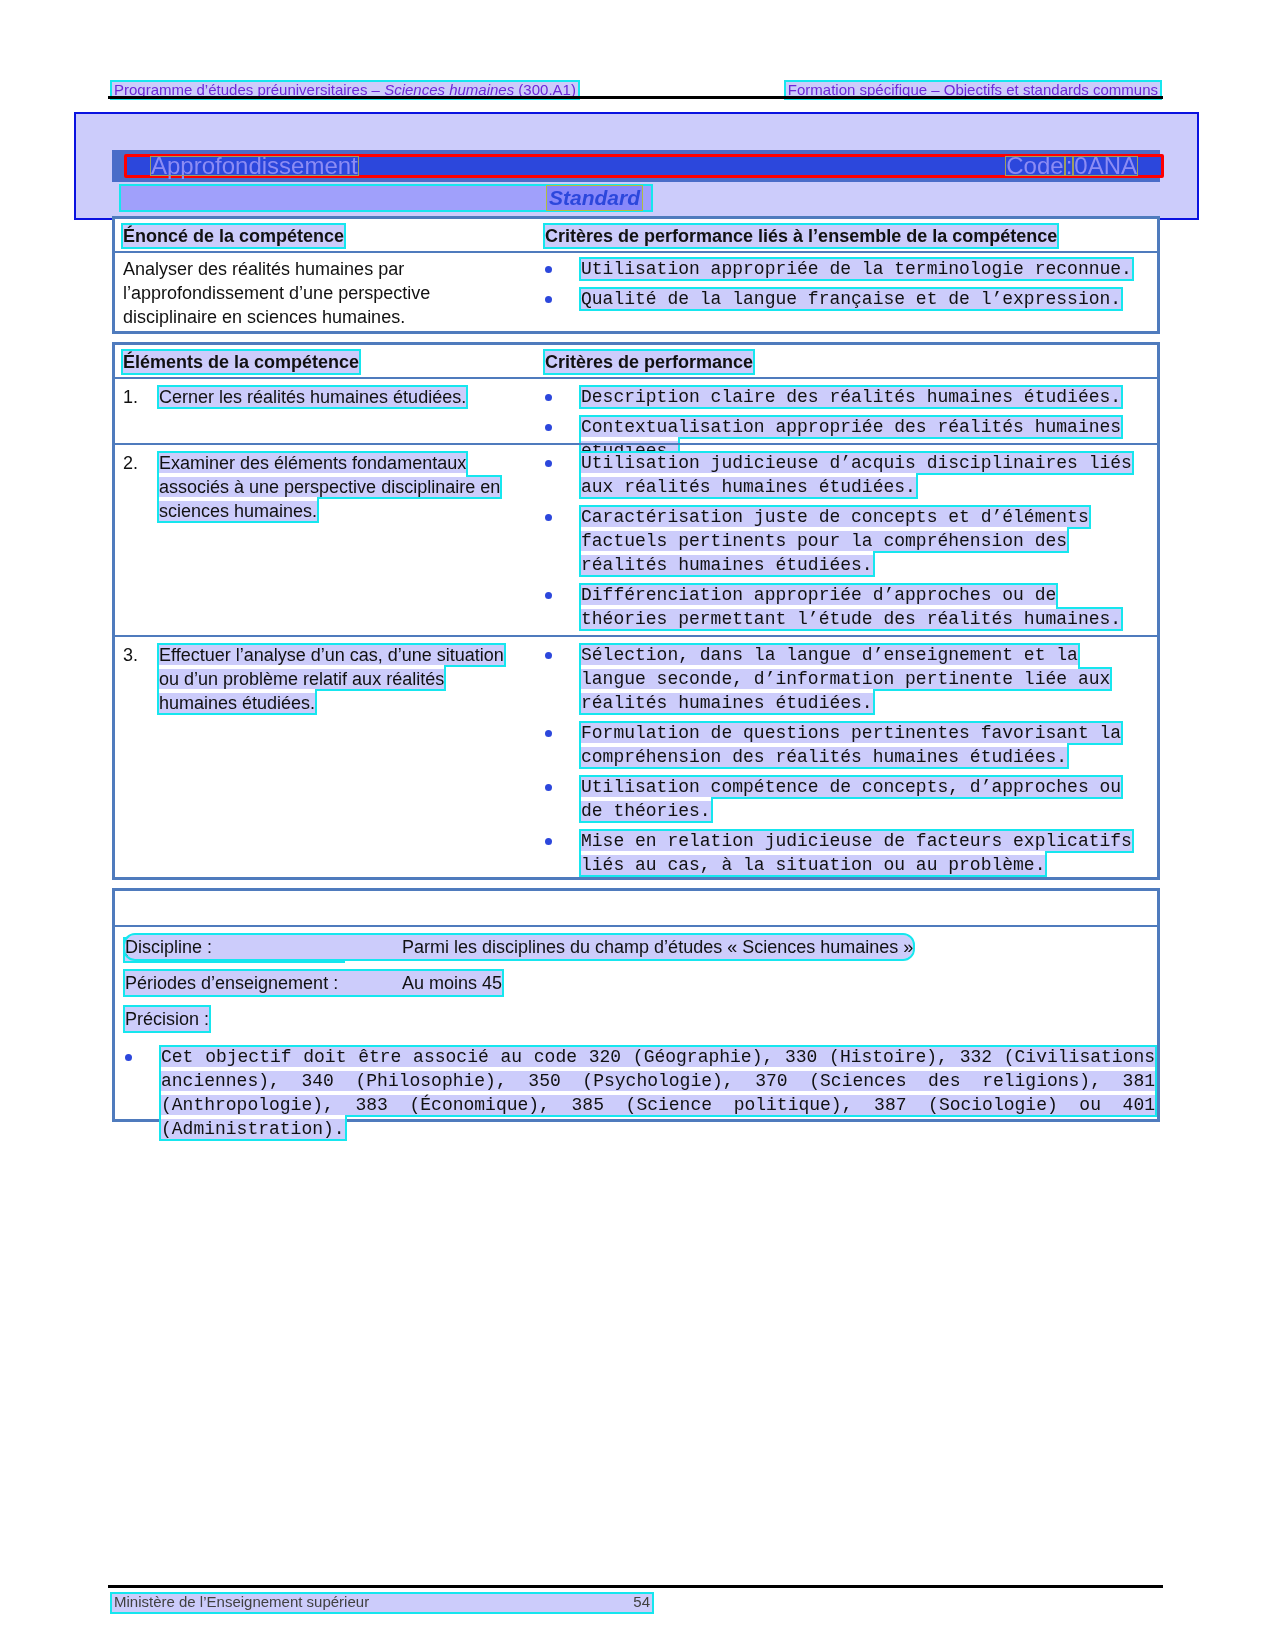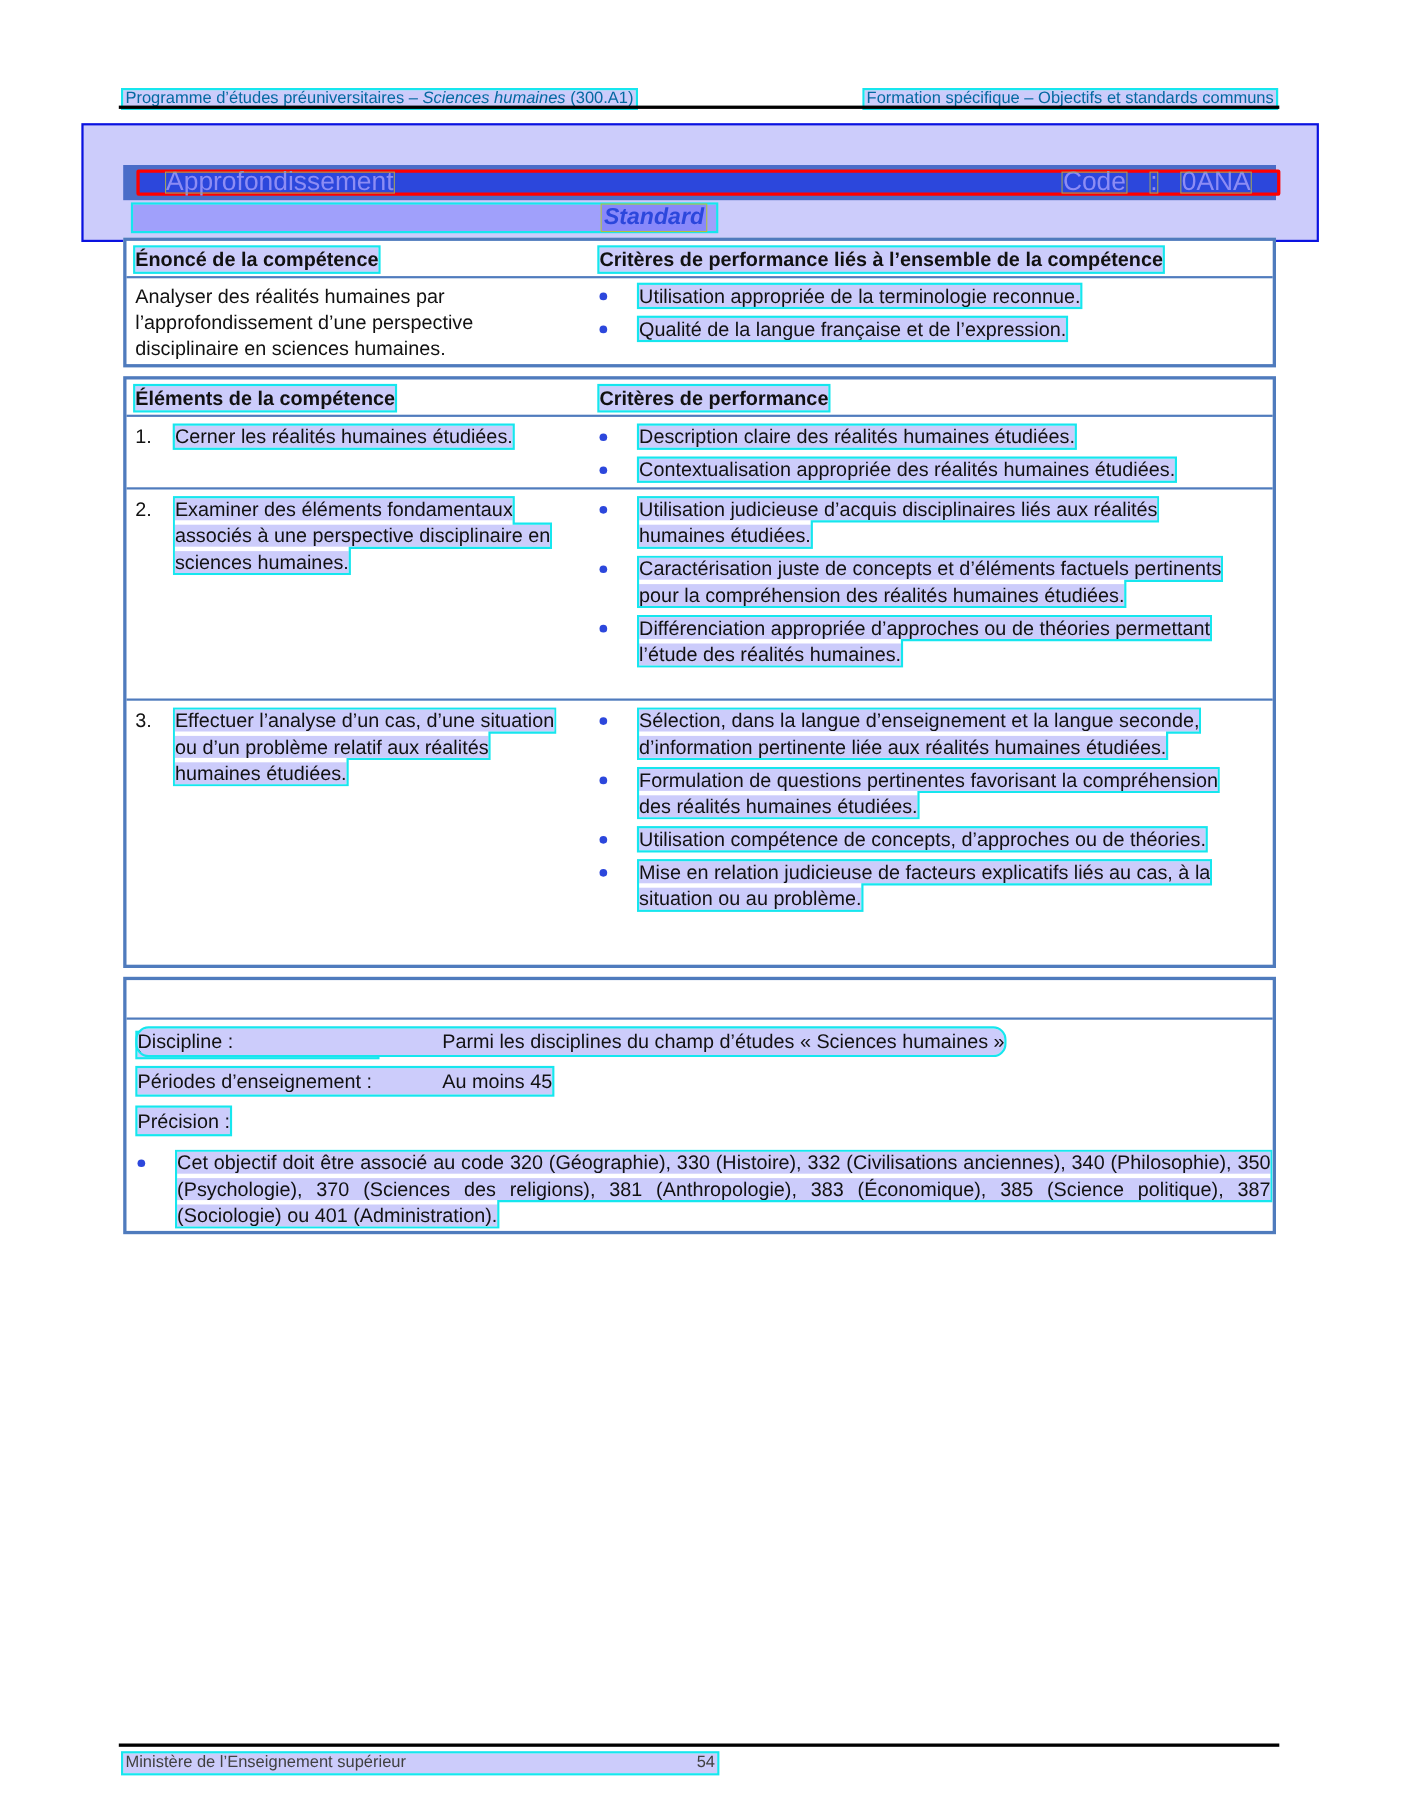--- a/index.html
+++ b/index.html
@@ -2,40 +2,40 @@
 <html><head>
   <meta charset="utf-8">
   <style>
     * { box-sizing: border-box; margin: 0; padding: 0; }
     html, body { width: 1275px; height: 1651px; background: #ffffff; }
     body { position: relative; font-family: "Liberation Sans", sans-serif; color: #111; overflow: hidden; }
 
     .hl { background: #ccccfb; outline: 2px solid #16e6ee; }
     .page-header {
       position: absolute; left: 112px; top: 76px; width: 1048px; height: 22px;
-      font-size: 15px; color: #0369a1; display: flex; justify-content: space-between; align-items: flex-end;
+      font-size: 15px; color: #6d28d9; display: flex; justify-content: space-between; align-items: flex-end;
     }
     .page-header .left, .page-header .right { padding: 0 2px; line-height: 16px; }
     .header-rule { position: absolute; left: 108px; top: 96px; width: 1055px; height: 3px; background: #000; }
 
     .banner {
       position: absolute; left: 74px; top: 112px; width: 1125px; height: 108px;
       background: #ccccfb; border: 2px solid #0a12e0;
     }
     .title-bar {
       position: absolute; left: 112px; top: 150px; width: 1048px; height: 32px;
       background: #4a6cc8;
     }
     .title-inner {
       position: absolute; left: 124px; top: 154px; width: 1040px; height: 24px;
       background: #2c47dc; border: 3px solid #ff0000; border-radius: 2px;
       display: flex; justify-content: space-between; align-items: center; padding: 0 24px;
       font-size: 24px; color: #8c8cf4;
     }
-    .title-inner .code { display: flex; gap: 22px; }
+    .title-inner .code { display: flex; gap: 2px; }
     .title-inner span { outline: 1px solid #9fa060; line-height: 18px; }
     .obj-row {
       position: absolute; left: 121px; top: 186px; width: 530px; height: 24px;
       background: #a0a0fb; outline: 2px solid #16e6ee;
     }
     .obj-label, .std-label {
       position: absolute; top: 186px; height: 24px; font-size: 21px; font-weight: bold; font-style: italic;
       color: #2c47dc; background: #8888fa; outline: 1px solid #b0c040; line-height: 24px; padding: 0 2px;
     }
     .obj-label { left: 122px; margin-top: 43px; }
@@ -43,21 +43,21 @@
 
     .box {
       position: absolute; left: 112px; width: 1048px; border: 3px solid #4f7bbd; background: #fff;
     }
     .box .row { position: relative; border-top: 2px solid #4f7bbd; }
     .box .row:first-child { border-top: none; }
     .col-left { position: absolute; left: 8px; width: 400px; }
     .col-right { position: absolute; left: 430px; width: 600px; }
     .th { font-weight: bold; font-size: 18px; line-height: 22px; }
     .td { font-size: 18px; line-height: 24px; }
-    .bullet-item { position: relative; padding-left: 36px; margin-bottom: 6px; }
+    .bullet-item { position: relative; padding-left: 36px; margin-bottom: 6px; font-family: Liberation Mono, monospace; }
     .bullet-item .dot {
       position: absolute; left: 0; top: 9px; width: 7px; height: 7px; border-radius: 50%; background: #2c47dc;
     }
     .num-item { position: relative; padding-left: 36px; }
     .num-item .num { position: absolute; left: 0; top: 0; }
 
     .activities .label-line { font-size: 18px; line-height: 24px; position: absolute; left: 10px; }
     .activities .label-line .k { display: inline-block; width: 277px; }
 
     .footer-rule { position: absolute; left: 108px; top: 1585px; width: 1055px; height: 3px; background: #000; }

